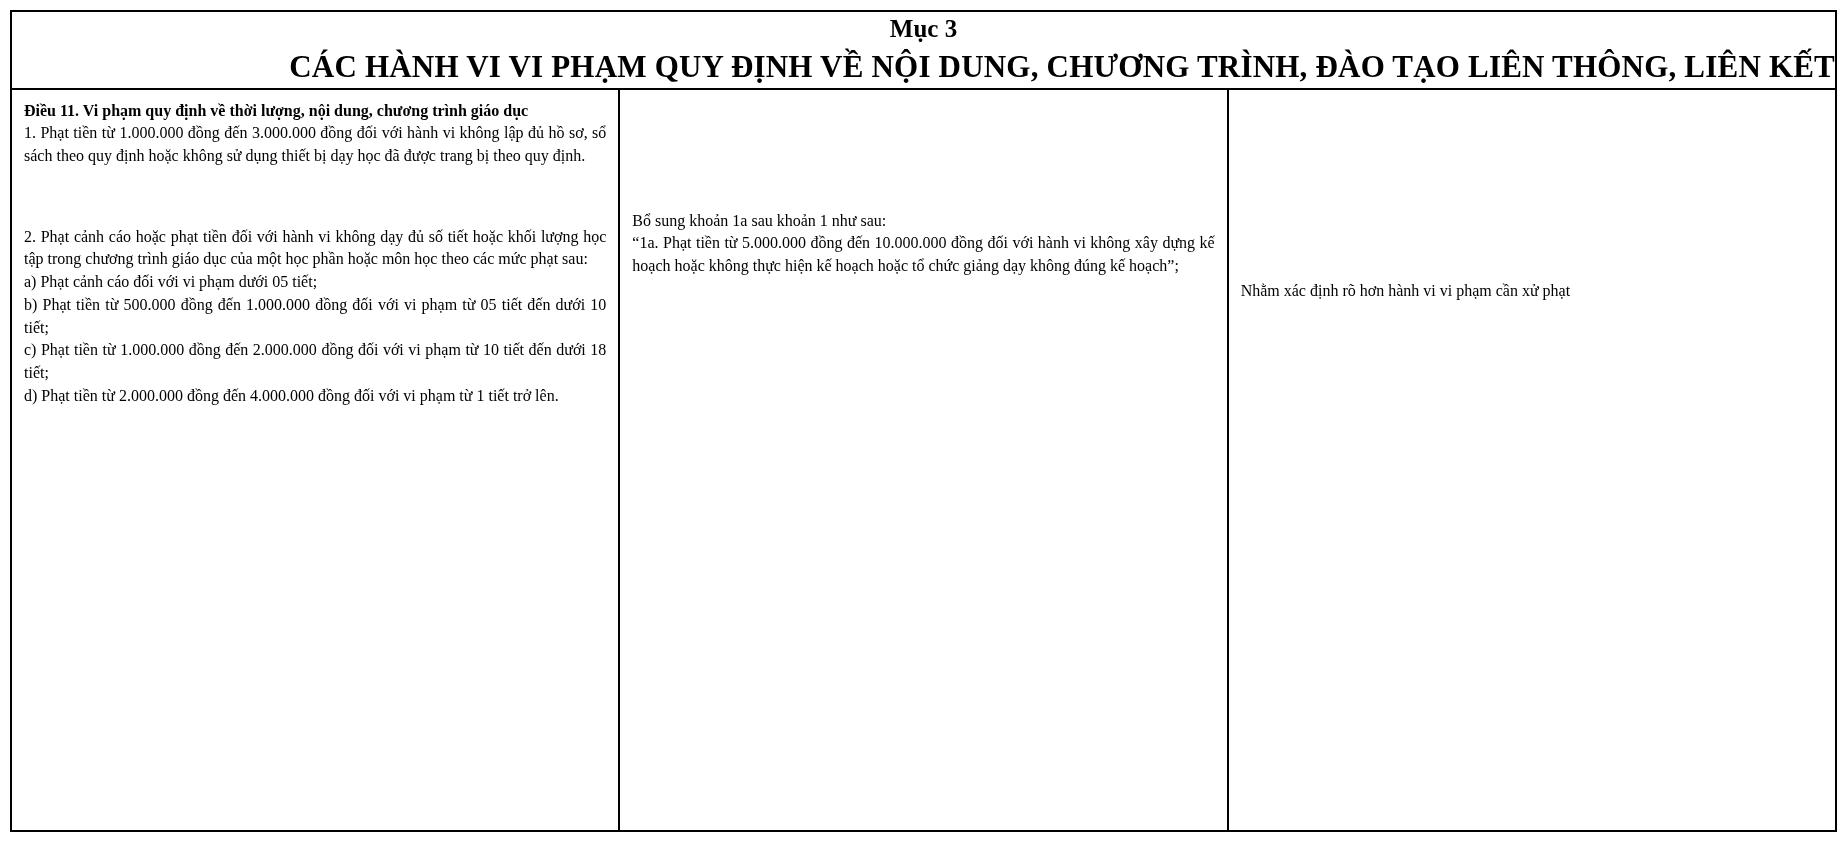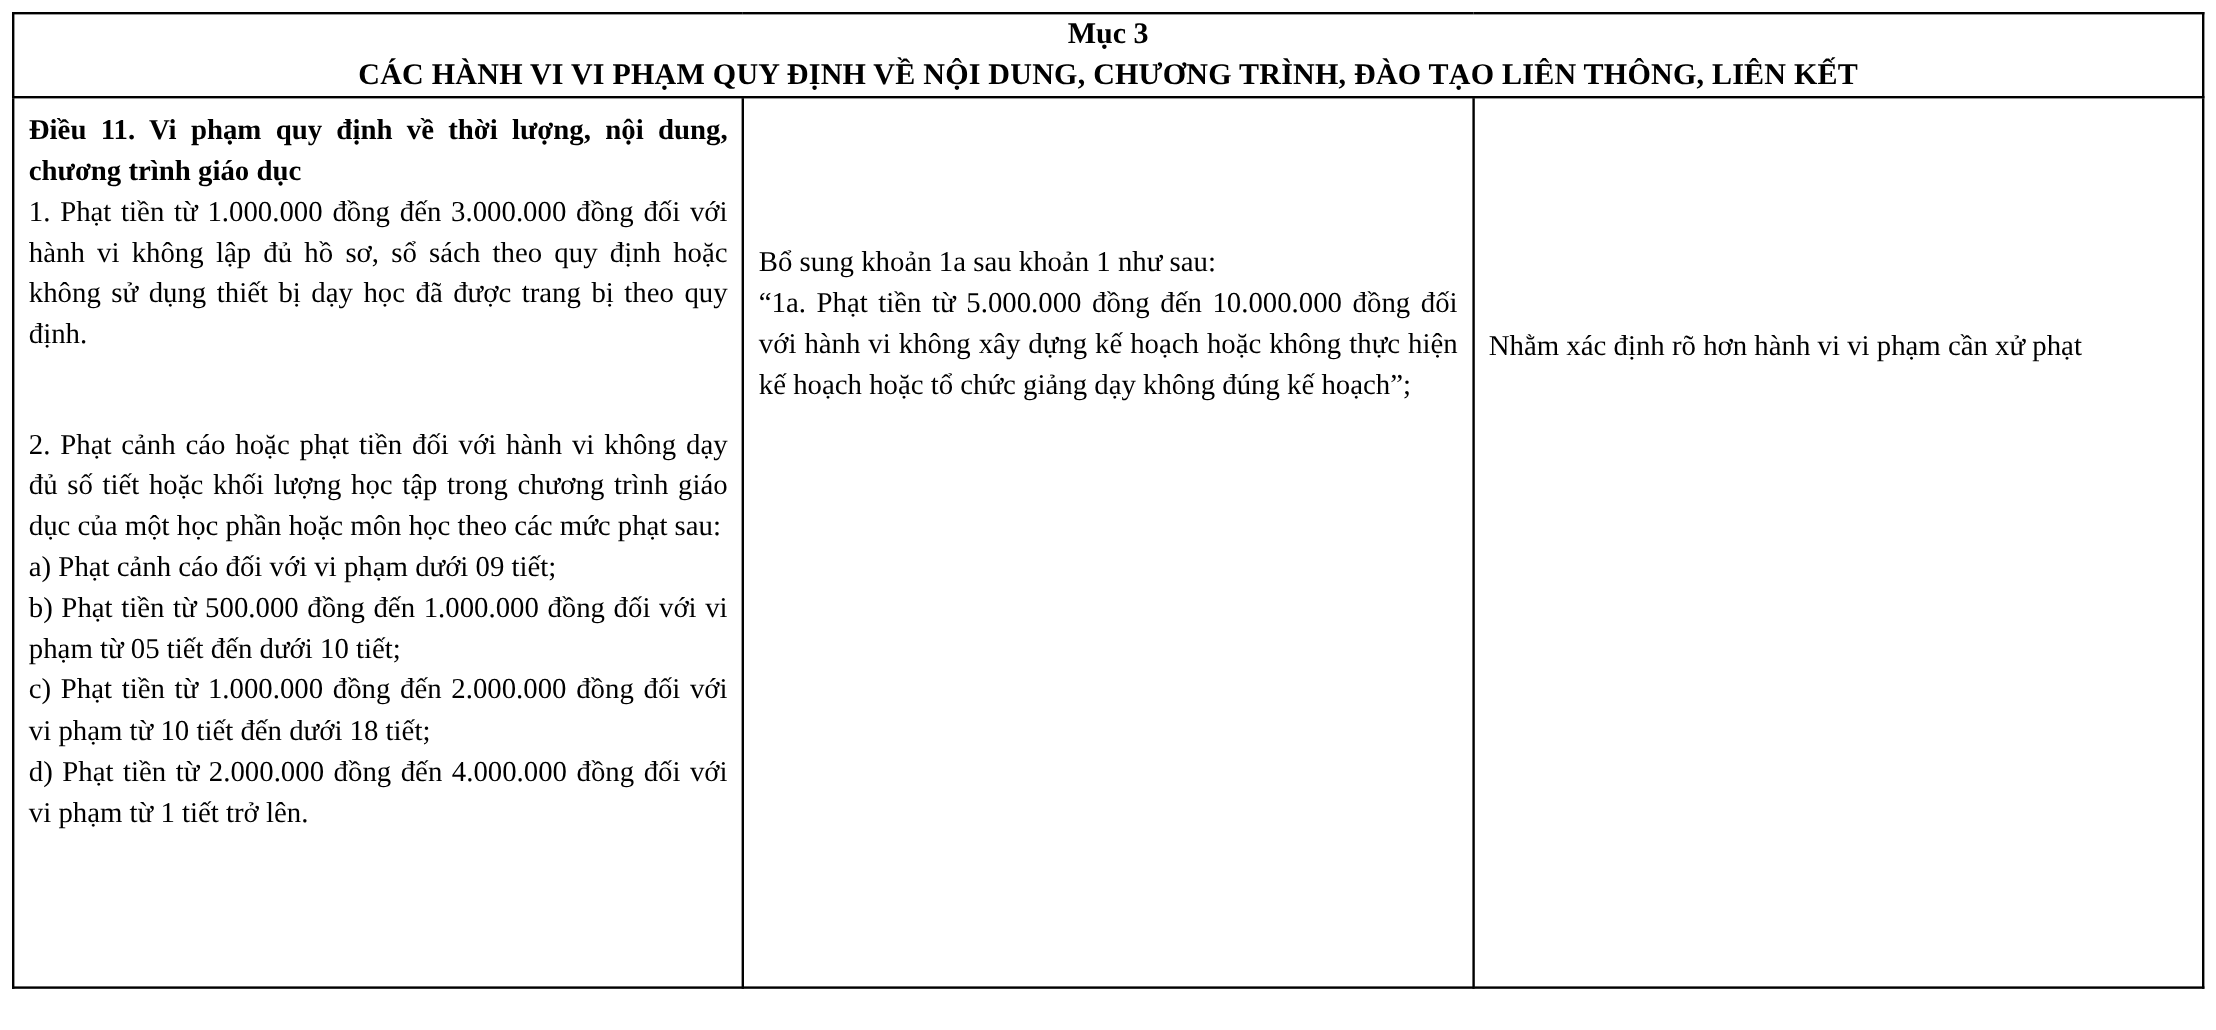--- a/index.html
+++ b/index.html
@@ -37,31 +37,32 @@
     text-align: center;
     padding: 8px 10px 12px 10px;
   }
   .header-line1 {
     font-weight: bold;
     font-size: 25px;
     line-height: 1.35;
   }
   .header-line2 {
     font-weight: bold;
-    font-size: 25px;
+    font-size: 31px;
     line-height: 1.35;
     letter-spacing: 0.2px;
+    text-align: right;
   }
   .col-1 { width: 760px; }
   .col-2 { width: 600px; }
   .col-3 { width: 467px; }
 
   .cell-body {
     padding: 10px 12px 10px 12px;
-    font-size: 24px;
+    font-size: 16px;
     line-height: 1.42;
     height: 740px;
     box-sizing: border-box;
   }
   .cell-body.middle {
     padding-top: 120px;
   }
   .cell-body.right {
     padding-top: 190px;
     border-radius: 31px;
@@ -93,21 +94,21 @@
           <div class="header-line2">CÁC HÀNH VI VI PHẠM QUY ĐỊNH VỀ NỘI DUNG, CHƯƠNG TRÌNH, ĐÀO TẠO LIÊN THÔNG, LIÊN KẾT</div>
         </td>
       </tr>
       <tr>
         <td class="col-1">
           <div class="cell-body">
             <p class="para bold">Điều 11. Vi phạm quy định về thời lượng, nội dung, chương trình giáo dục</p>
             <p class="para">1. Phạt tiền từ 1.000.000 đồng đến 3.000.000 đồng đối với hành vi không lập đủ hồ sơ, sổ sách theo quy định hoặc không sử dụng thiết bị dạy học đã được trang bị theo quy định.</p>
             <div class="gap-large"></div>
             <p class="para">2. Phạt cảnh cáo hoặc phạt tiền đối với hành vi không dạy đủ số tiết hoặc khối lượng học tập trong chương trình giáo dục của một học phần hoặc môn học theo các mức phạt sau:</p>
-            <p class="para">a) Phạt cảnh cáo đối với vi phạm dưới 09 tiết;</p>
+            <p class="para">a) Phạt cảnh cáo đối với vi phạm dưới 05 tiết;</p>
             <p class="para">b) Phạt tiền từ 500.000 đồng đến 1.000.000 đồng đối với vi phạm từ 05 tiết đến dưới 10 tiết;</p>
             <p class="para">c) Phạt tiền từ 1.000.000 đồng đến 2.000.000 đồng đối với vi phạm từ 10 tiết đến dưới 18 tiết;</p>
             <p class="para">d) Phạt tiền từ 2.000.000 đồng đến 4.000.000 đồng đối với vi phạm từ 1 tiết trở lên.</p>
           </div>
         </td>
         <td class="col-2">
           <div class="cell-body middle">
             <p class="para nojust">Bổ sung khoản 1a sau khoản 1 như sau:</p>
             <p class="para">“1a. Phạt tiền từ 5.000.000 đồng đến 10.000.000 đồng đối với hành vi không xây dựng kế hoạch hoặc không thực hiện kế hoạch hoặc tổ chức giảng dạy không đúng kế hoạch”;</p>
           </div>

